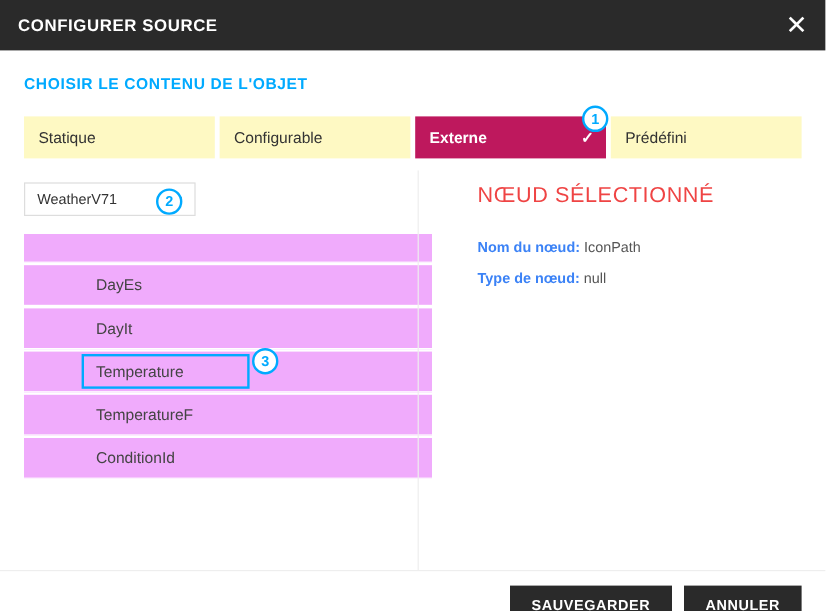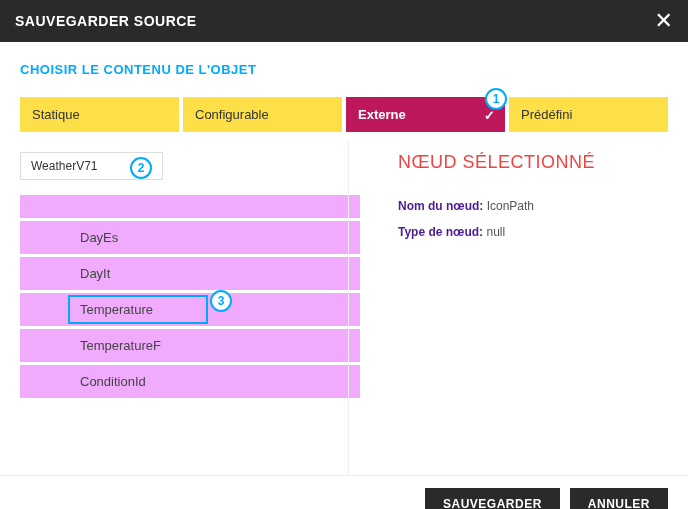--- a/index.html
+++ b/index.html
@@ -6,21 +6,21 @@
   body { font-family: Arial, Helvetica, sans-serif; font-size: 13px; color: #333; background: #fff; width: 688px; }
   
   .header { background: #2a2a2a; color: #fff; padding: 10px 15px; display: flex; justify-content: space-between; align-items: center; }
   .header-title { font-size: 14px; font-weight: bold; letter-spacing: 0.5px; }
   .close-btn { color: #fff; font-size: 22px; cursor: pointer; line-height: 1; }
   
   .content { padding: 20px; position: relative; }
   .section-title { color: #00aaff; font-size: 13px; font-weight: bold; letter-spacing: 0.5px; margin-bottom: 20px; }
   
   .tabs { display: flex; gap: 4px; margin-bottom: 20px; }
-  .tab { flex: 1; background: #fde047; padding: 10px 12px; font-size: 13px; cursor: pointer; position: relative; }
+  .tab { flex: 1; background: #fef9c3; padding: 10px 12px; font-size: 13px; cursor: pointer; position: relative; }
   .tab.active { background: #be185d; color: #fff; font-weight: bold; }
   .tab-check { position: absolute; right: 10px; top: 50%; transform: translateY(-50%); color: #fff; font-weight: bold; }
   
   .body-cols { display: flex; gap: 20px; }
   .left-col { flex: 1; min-width: 0; }
   .right-col { width: 280px; padding-left: 10px; }
   
   .dropdown { display: inline-flex; align-items: center; border: 1px solid #ddd; padding: 6px 10px; font-size: 12px; cursor: pointer; margin-bottom: 15px; gap: 31px; }
   .dropdown-caret { margin-left: 18px; font-size: 10px; }
   
@@ -28,39 +28,39 @@
   .tree { height: 260px; overflow-y: auto; padding-right: 8px; }
   .tree::-webkit-scrollbar { width: 6px; }
   .tree::-webkit-scrollbar-thumb { background: #ccc; border-radius: 3px; }
   .tree-item { padding: 9px 10px 9px 60px; font-size: 13px; color: #444; border-bottom: 1px solid #fff; background: #f0abfc; margin-bottom: 2px; position: relative; cursor: pointer; }
   .tree-item.partial-top { padding-top: 2px; padding-bottom: 6px; }
   .tree-item.selected { }
   .tree-item.selected .sel-box { position: absolute; left: 48px; top: 2px; bottom: 2px; right: auto; width: 140px; border: 2px solid #00aaff; pointer-events: none; }
   
   .node-heading { font-size: 18px; letter-spacing: 0.5px; color: #ef4444; margin-bottom: 26px; }
   .node-row { font-size: 12px; margin-bottom: 12px; }
-  .node-label { font-weight: bold; color: #4c1d95; }
+  .node-label { font-weight: bold; color: #3b82f6; }
   .node-val { color: #555; }
   
   .footer { padding: 12px 20px; display: flex; justify-content: flex-end; gap: 10px; border-top: 1px solid #eee; }
   .btn { background: #2a2a2a; color: #fff; border: none; padding: 9px 18px; font-size: 12px; font-weight: bold; letter-spacing: 0.5px; cursor: pointer; }
   
   .callout { position: absolute; width: 22px; height: 22px; border: 2px solid #00aaff; border-radius: 50%; color: #00aaff; font-size: 12px; font-weight: bold; display: flex; align-items: center; justify-content: center; background: #fff; z-index: 10; }
   .c1 { top: 46px; left: 485px; }
   .c2 { top: 115px; left: 130px; }
   .c3 { top: 248px; left: 210px; }
   
   .divider { position:absolute; top: 100px; bottom: 0; left: 348px; width:1px; background:#eee; }
   .fade-top { position:absolute; top:0; left:0; right:8px; height:10px; background:linear-gradient(#fff, rgba(255,255,255,0)); pointer-events:none; }
 </style>
 </head>
 <body>
 
 <div class="header">
-  <div class="header-title">SAUVEGARDER SOURCE</div>
+  <div class="header-title">CONFIGURER SOURCE</div>
   <div class="close-btn">✕</div>
 </div>
 
 <div class="content">
   <div class="section-title">CHOISIR LE CONTENU DE L'OBJET</div>
 
   <div class="tabs">
     <div class="tab"><span>Statique</span></div>
     <div class="tab"><span>Configurable</span></div>
     <div class="tab active">

